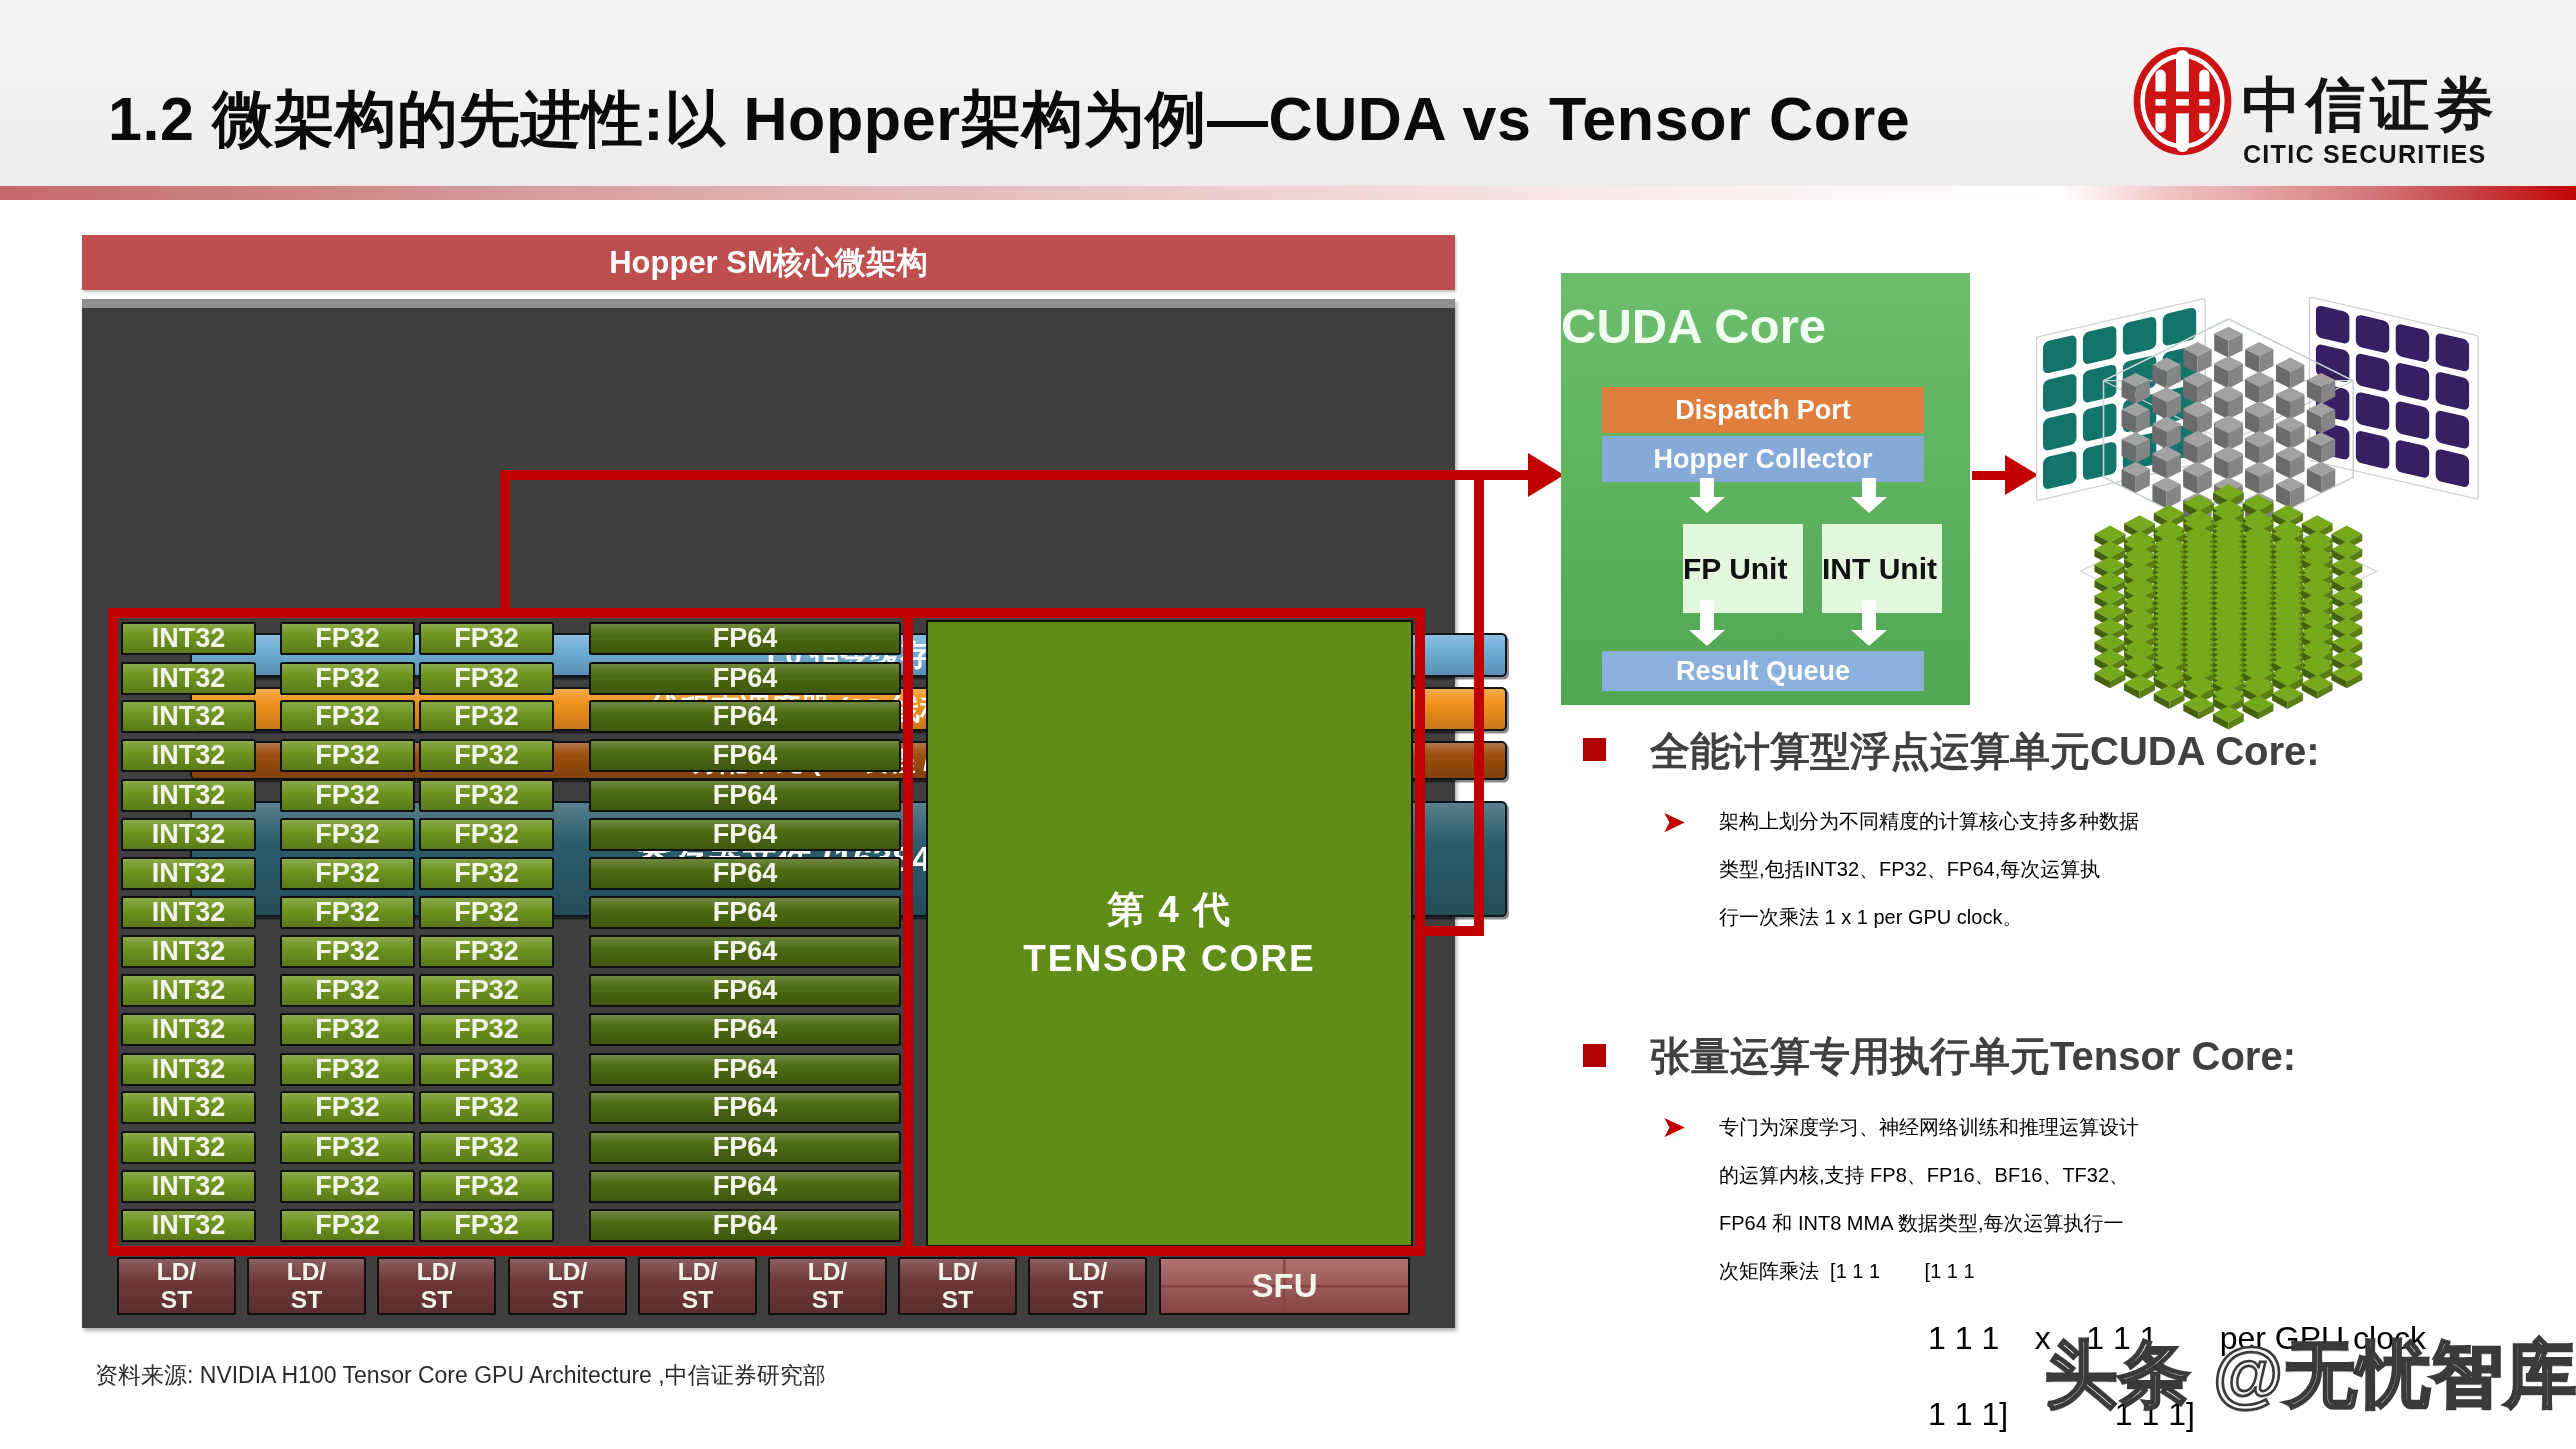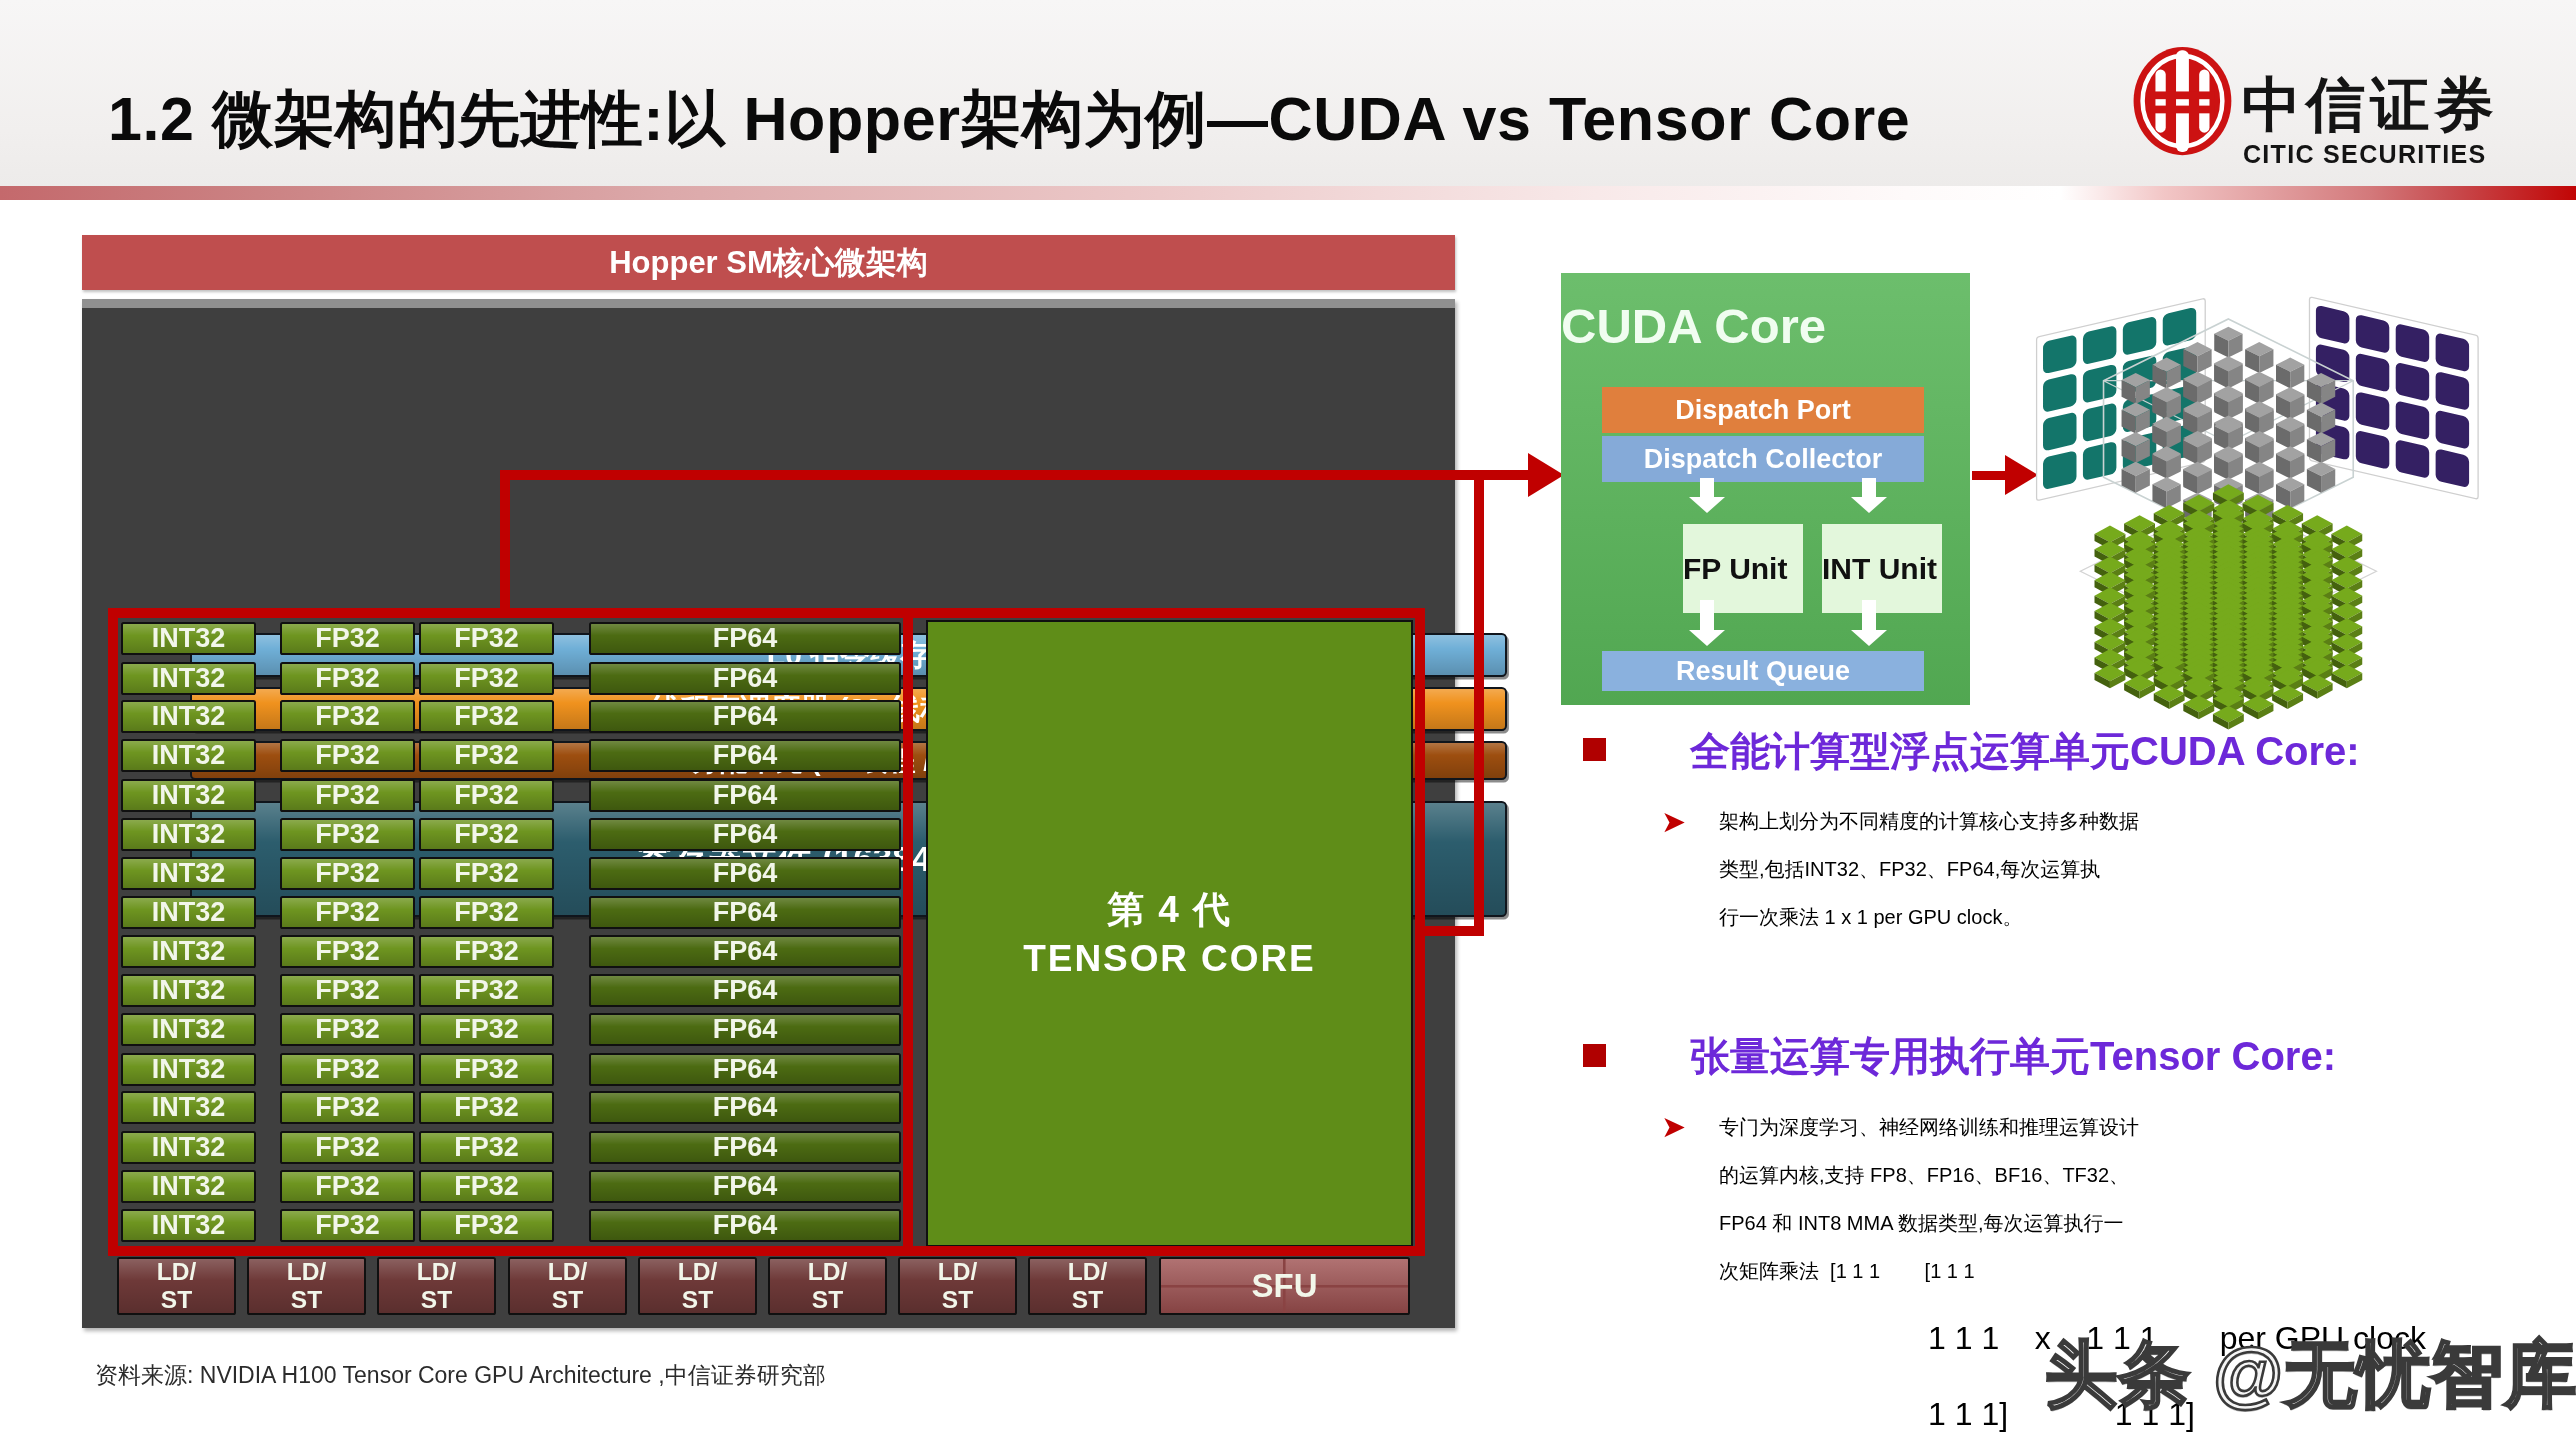--- a/index.html
+++ b/index.html
@@ -77,21 +77,21 @@
   .warrow .shaft{margin:0 auto;width:14px;background:#fff;}
   .warrow .head{width:0;height:0;border-left:18px solid transparent;border-right:18px solid transparent;
     border-top:16.7px solid #fff;}
   .wa-r1{top:478px;}  .wa-r1 .shaft{height:19.3px;}
   .wa-r2{top:600px;}  .wa-r2 .shaft{height:30px;}
   .wa-c1{left:1689px;} .wa-c2{left:1851px;}
 
   
   .bullet-sq{width:23px;height:23px;background:#b00000;}
   .sq1{left:1583px;top:738px;} .sq2{left:1583px;top:1044px;}
-  .bullet-header{font-size:40px;font-weight:bold;color:#6d28d9;white-space:nowrap;margin-left:40px;}
+  .bullet-header{font-size:40px;font-weight:bold;color:#404040;white-space:nowrap;}
   .bh1{left:1650px;top:724px;} .bh2{left:1650px;top:1029px;text-align:right;}
   .sub-arrow{color:#c00000;font-size:30px;}
   .sa1{left:1661px;top:804px;} .sa2{left:1661px;top:1109px;}
   .bullet-body{font-size:20px;color:#000;line-height:48px;white-space:pre-wrap;width:837px;}
   .bb1{left:1719px;top:797px;} .bb2{left:1719px;top:1103px;}
   .matrix-block{left:1928px;top:1300px;font-size:32px;color:#000;line-height:76px;white-space:pre;}
 
   
   .source-line{left:95px;top:1360px;font-size:23px;color:#2b2b2b;}
   .watermark{left:2045px;top:1327px;font-size:72px;font-weight:bold;white-space:nowrap;
@@ -242,21 +242,21 @@
   <div class="abs ann ann-stub"></div>
   <div class="abs ann ann-line2"></div>
   <div class="abs ann-head2"></div>
 
   <div class="abs cuda-box" style="background-color: rgb(88, 181, 88);"></div>
   <div class="abs cuda-title">CUDA Core</div>
   <div class="abs cuda-bar cuda-dispatch" style="background-color: rgb(224, 127, 61);">
     <span>Dispatch Port</span>
   </div>
   <div class="abs cuda-bar cuda-operand" style="background-color: rgb(133, 170, 216);">
-    <span>Dispatch Collector</span>
+    <span>Hopper Collector</span>
   </div>
   <div class="abs warrow wa-r1 wa-c1">
       <div class="shaft"></div>
       <div class="head"></div>
     </div>
   <div class="abs warrow wa-r1 wa-c2">
       <div class="shaft"></div>
       <div class="head"></div>
     </div>
   <div class="abs cuda-unit unit-fp" style="background-color: rgb(227, 247, 220);">

